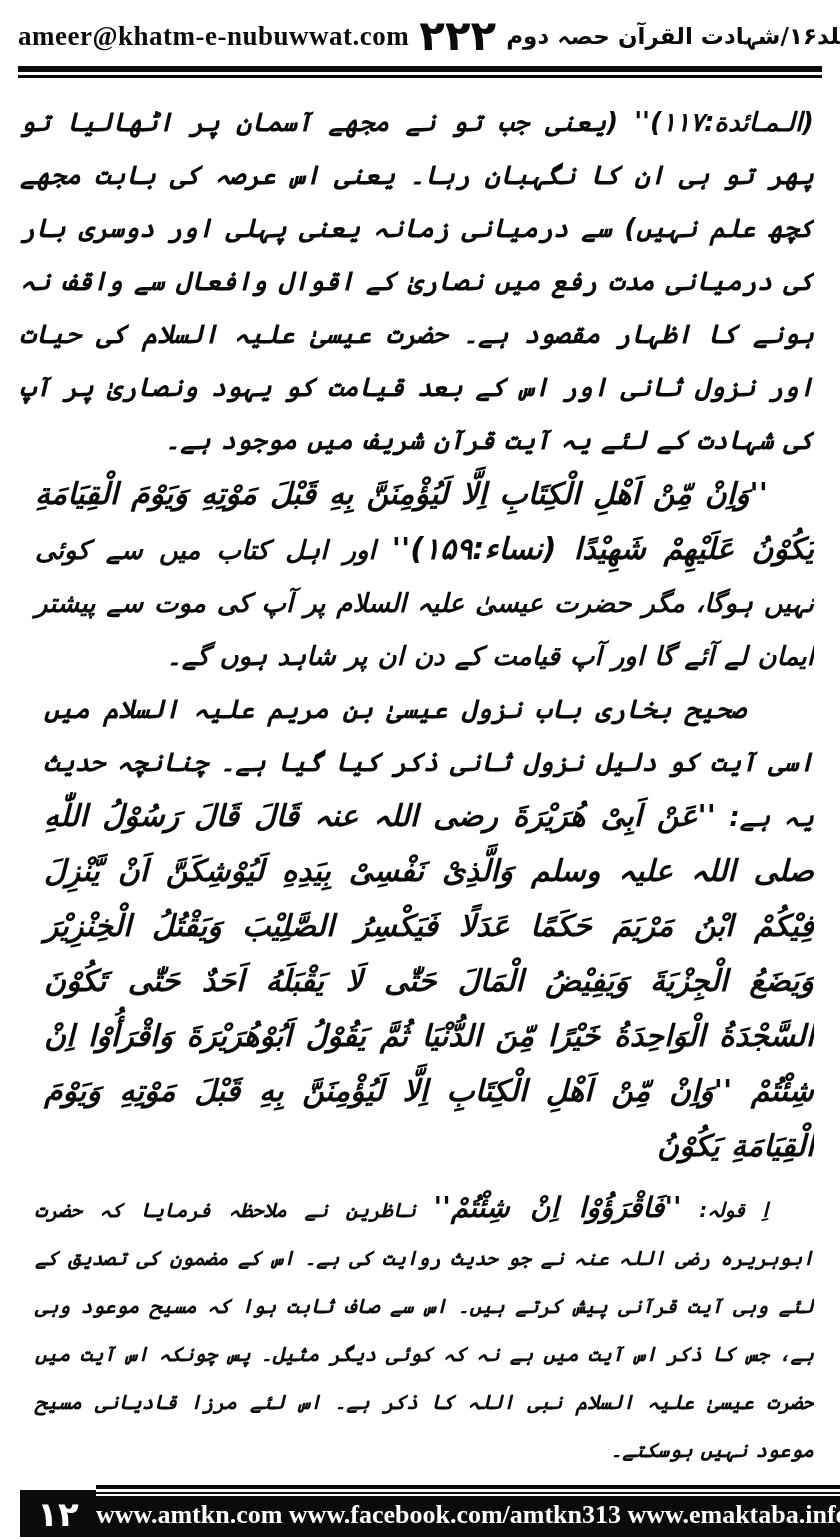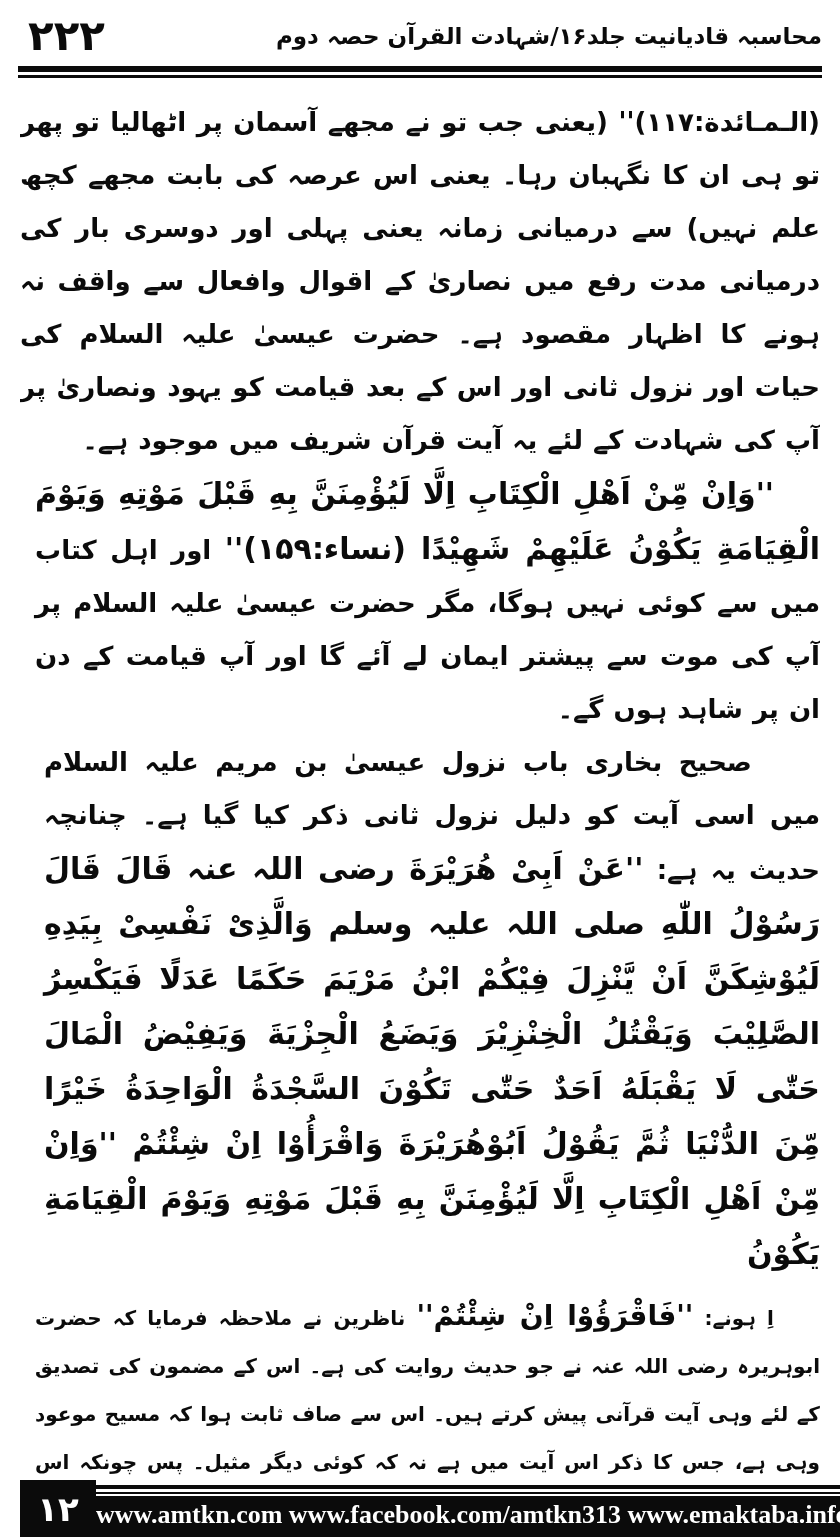--- a/index.html
+++ b/index.html
@@ -48,24 +48,25 @@
     height: 12px;
     border-top: 6px solid #0b0b0b;
     border-bottom: 3px solid #0b0b0b;
   }
 
   
   .content {
     position: absolute;
     top: 96px;
     left: 20px;
-    right: 20px;
+    right: 26px;
     height: 1384px;
     overflow: hidden;
     direction: rtl;
+    font-style: italic;
   }
   .para {
     text-align: justify;
     font-weight: bold;
     font-size: 26px;
     line-height: 53px;
     word-spacing: 1px;
   }
   .ind    { text-indent: 68px; margin-left: 24px; }
   .ind-sm { text-indent: 46px; margin-left: 15px; }
@@ -86,21 +87,21 @@
 
   
   .footer {
     position: absolute;
     left: 0; right: 0; bottom: 0;
     height: 62px;
   }
   .footer-pagebox {
     position: absolute;
     left: 20px; bottom: 3px;
-    width: 76px; height: 57px;
+    width: 76px; height: 47px;
     background: #0b0b0b;
     color: #ffffff;
     display: flex;
     align-items: center;
     justify-content: center;
     font-weight: bold;
     font-size: 34px;
   }
   .footer-bar {
     position: absolute;
@@ -124,20 +125,21 @@
     white-space: nowrap;
     direction: ltr;
   }
 </style>
 </head>
 <body>
 
 <div class="page">
 
   <div class="header">
+    <div class="header-email">ameer@khatm-e-nubuwwat.com</div>
     <div class="header-pageno">۲۲۲</div>
     <div class="header-title">محاسبہ قادیانیت جلد۱۶/شہادت القرآن حصہ دوم</div>
   </div>
 
   <div class="double-rule"></div>
 
   <div class="content">
 
     <p class="para">(الـمـائدة:۱۱۷)'' (یعنی جب تو نے مجھے آسمان پر اٹھالیا تو پھر تو ہی ان کا نگہبان رہا۔ یعنی اس عرصہ کی بابت مجھے کچھ علم نہیں) سے درمیانی زمانہ یعنی پہلی اور دوسری بار کی درمیانی مدت رفع میں نصاریٰ کے اقوال وافعال سے واقف نہ ہونے کا اظہار مقصود ہے۔ حضرت عیسیٰ علیہ السلام کی حیات اور نزول ثانی اور اس کے بعد قیامت کو یہود ونصاریٰ پر آپ کی شہادت کے لئے یہ آیت قرآن شریف میں موجود ہے۔</p>
 
@@ -147,21 +149,21 @@
     </p>
 
     <p class="para ind">
       <span>صحیح بخاری باب نزول عیسیٰ بن مریم علیہ السلام میں اسی آیت کو دلیل نزول ثانی ذکر کیا گیا ہے۔ چنانچہ حدیث یہ ہے:</span>
       <span class="ar">''عَنْ اَبِیْ هُرَیْرَةَ رضی اللہ عنہ قَالَ قَالَ رَسُوْلُ اللّٰهِ صلی اللہ علیہ وسلم وَالَّذِیْ نَفْسِیْ بِیَدِهِ لَیُوْشِکَنَّ اَنْ یَّنْزِلَ فِیْکُمْ ابْنُ مَرْیَمَ حَکَمًا عَدَلًا فَیَکْسِرُ الصَّلِیْبَ وَیَقْتُلُ الْخِنْزِیْرَ وَیَضَعُ الْجِزْیَةَ وَیَفِیْضُ الْمَالَ حَتّٰی لَا یَقْبَلَهُ اَحَدٌ حَتّٰی تَکُوْنَ السَّجْدَةُ الْوَاحِدَةُ خَیْرًا مِّنَ الدُّنْیَا ثُمَّ یَقُوْلُ اَبُوْهُرَیْرَةَ وَاقْرَأُوْا اِنْ شِئْتُمْ ''وَاِنْ مِّنْ اَهْلِ الْکِتَابِ اِلَّا لَیُؤْمِنَنَّ بِهِ قَبْلَ مَوْتِهِ وَیَوْمَ الْقِیَامَةِ یَکُوْنُ</span>
     </p>
 
     <div class="footnote">
 
       <p class="para ind-sm">
-        <span>اِ ہونے:</span>
+        <span>اِ قولہ:</span>
         <span class="ar">''فَاقْرَؤُوْا اِنْ شِئْتُمْ''</span>
         <span>ناظرین نے ملاحظہ فرمایا کہ حضرت ابوہریرہ رضی اللہ عنہ نے جو حدیث روایت کی ہے۔ اس کے مضمون کی تصدیق کے لئے وہی آیت قرآنی پیش کرتے ہیں۔ اس سے صاف ثابت ہوا کہ مسیح موعود وہی ہے، جس کا ذکر اس آیت میں ہے نہ کہ کوئی دیگر مثیل۔ پس چونکہ اس آیت میں حضرت عیسیٰ علیہ السلام نبی اللہ کا ذکر ہے۔ اس لئے مرزا قادیانی مسیح موعود نہیں ہوسکتے۔</span>
       </p>
 
     </div>
   </div>
 
   <div class="footer">
     <div class="footer-pagebox">
       <span>۱۲</span>

